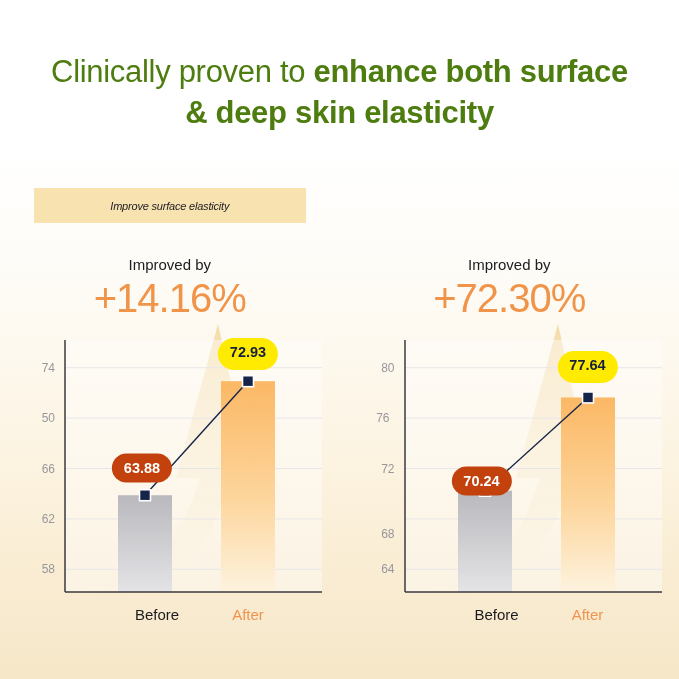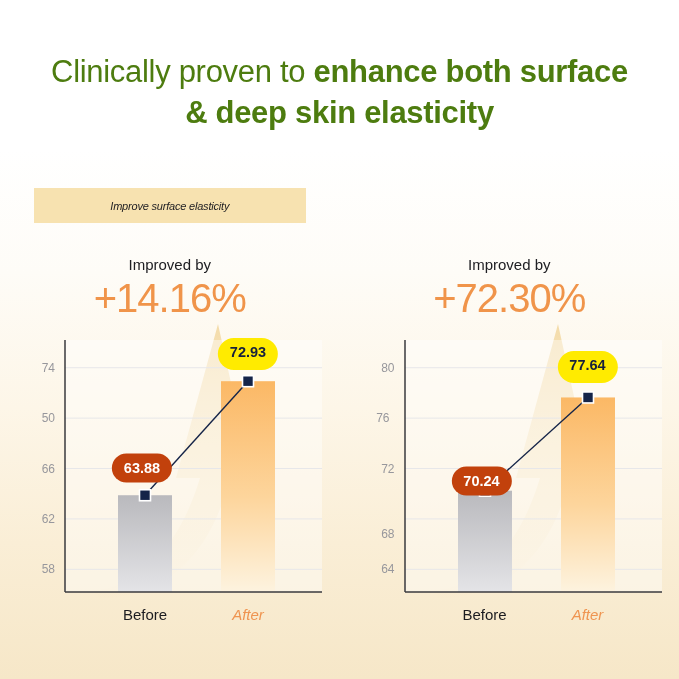--- a/index.html
+++ b/index.html
@@ -136,22 +136,22 @@
     padding: 6px 12px 10px;
   }
 
   .cat-label {
     position: absolute;
     transform: translateX(-50%);
     font-size: 15px;
     font-weight: 400;
     white-space: nowrap;
   }
-  .cat-before { color: #1c1c20; }
-  .cat-after  { color: #ef9450; font-style: italic; }
+  .cat-before { color: #1c1c20; margin-left: 12px; }
+  .cat-after  { color: #ef9450; }
 
   .tick-label {
     position: absolute;
     transform: translate(-100%, -50%);
     font-size: 12px;
     color: #97979c;
     white-space: nowrap;
   }
 </style>
 </head>

